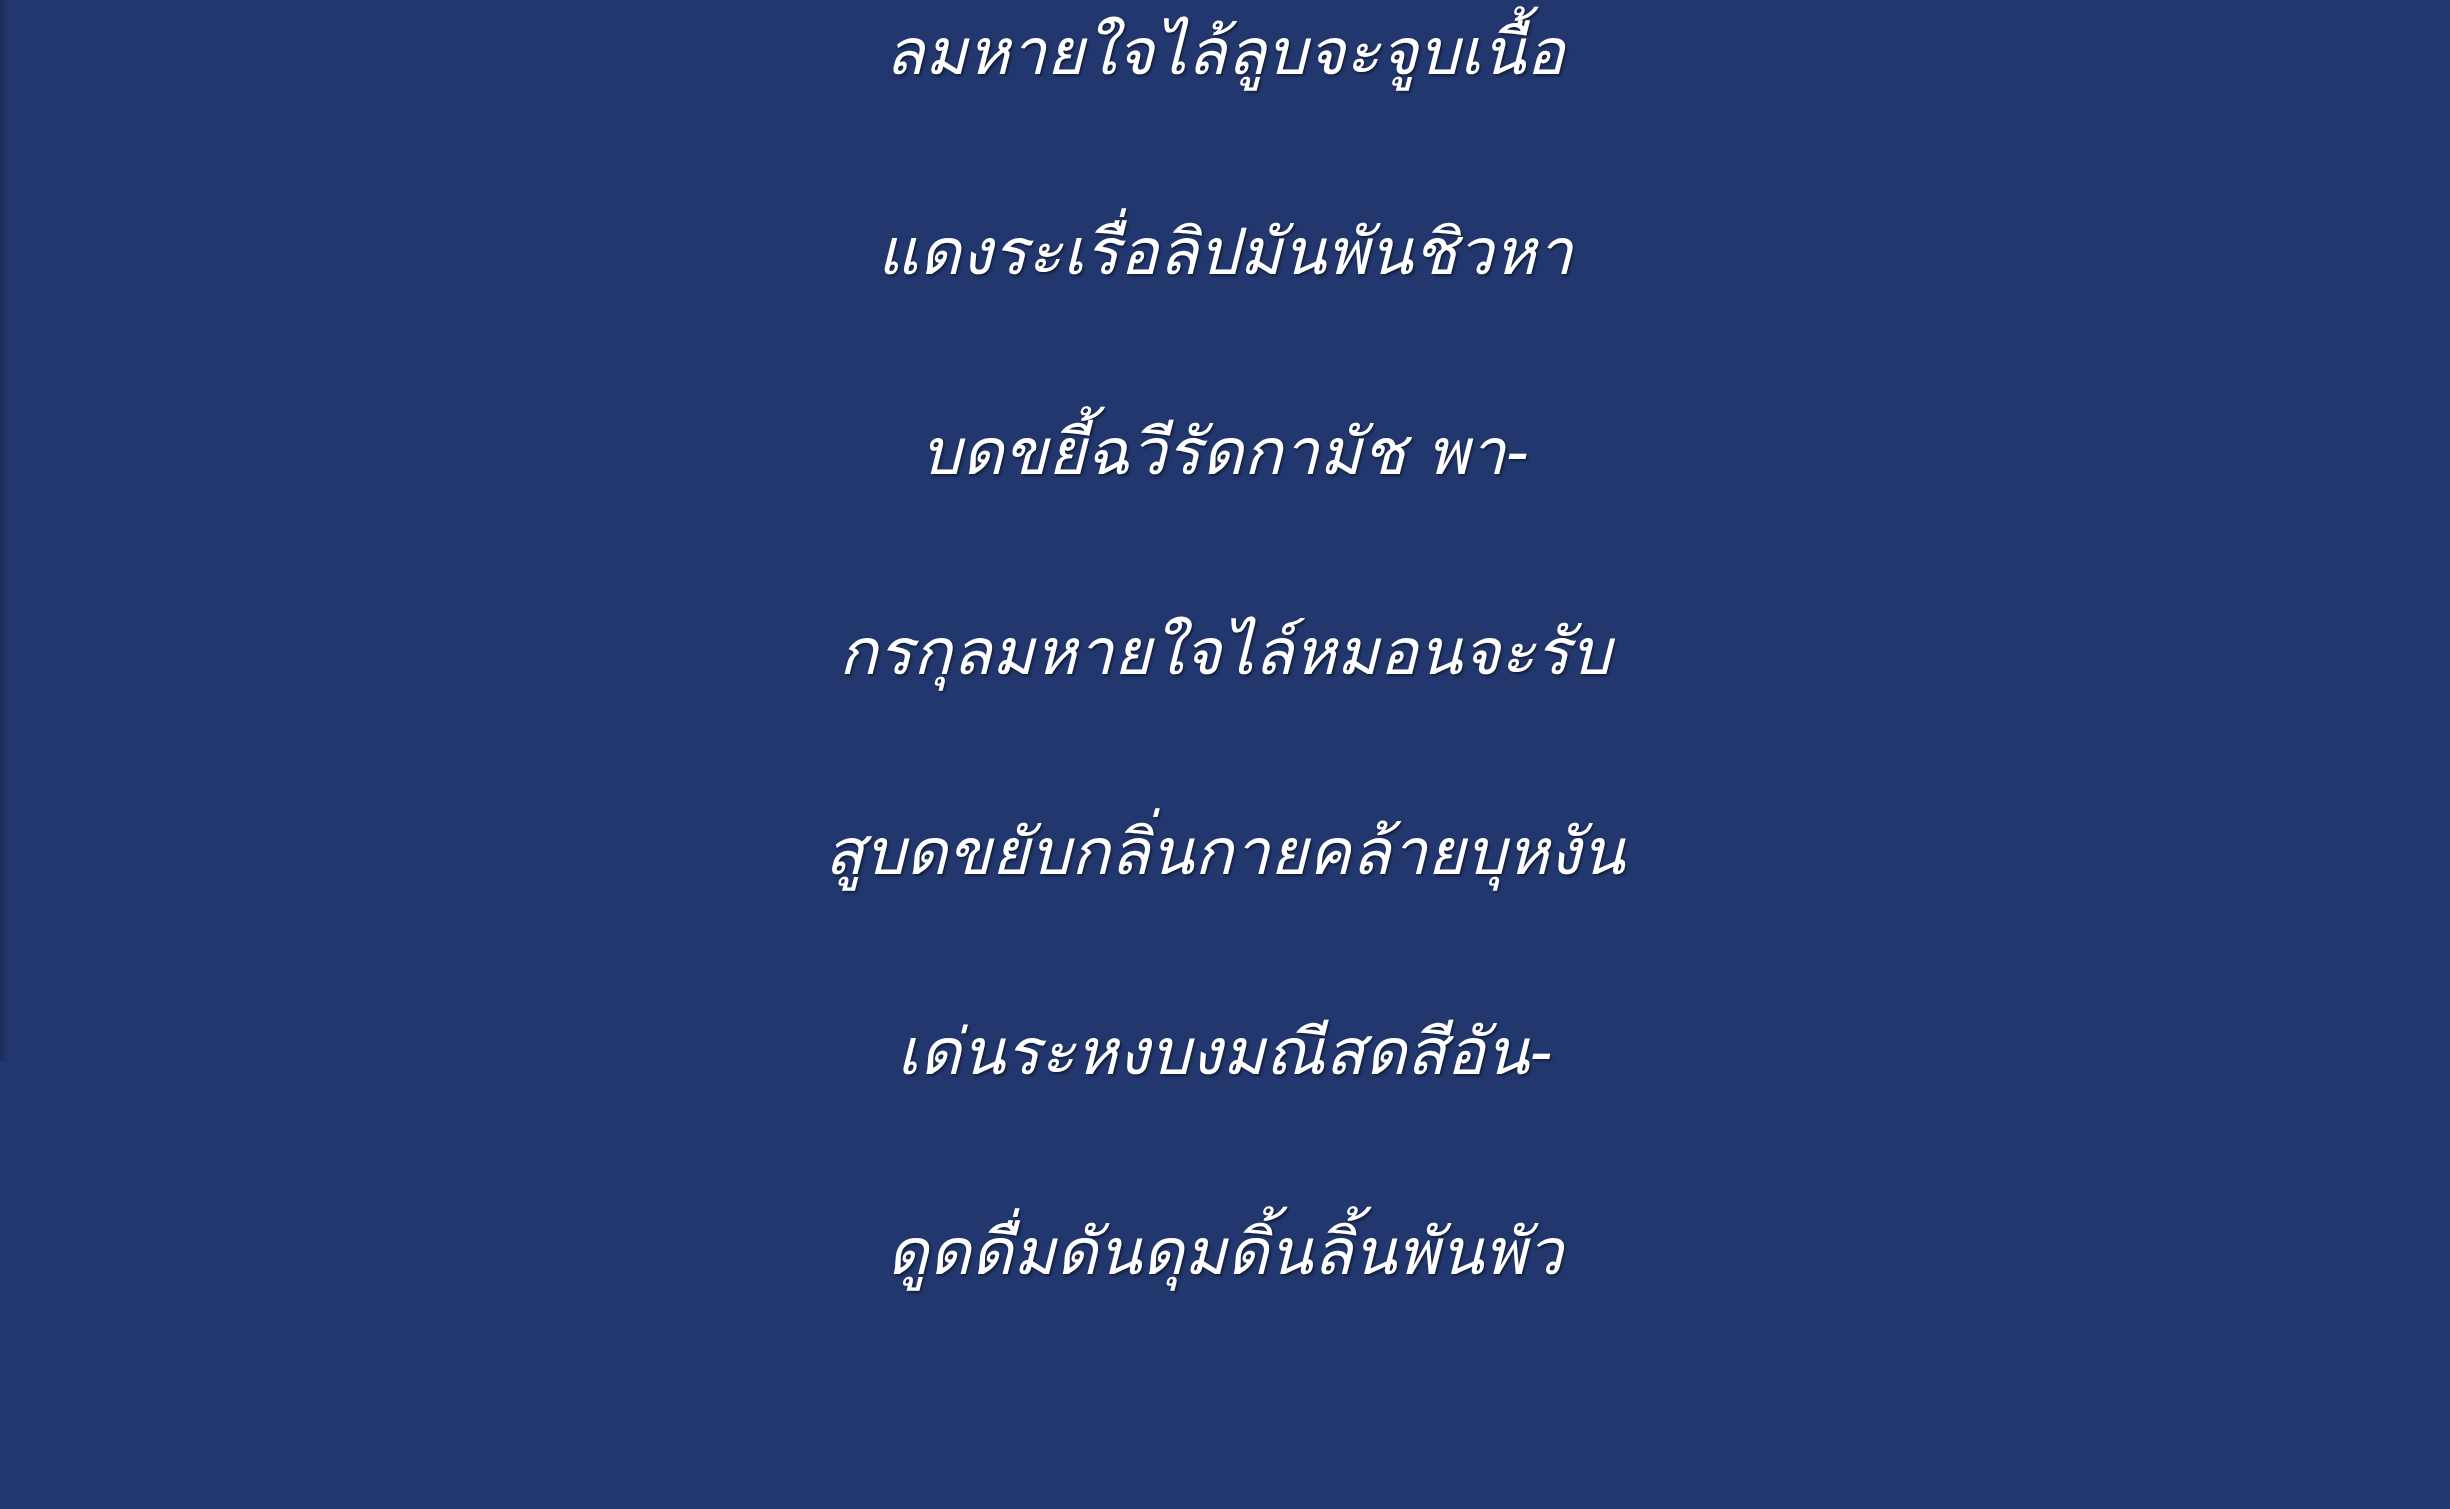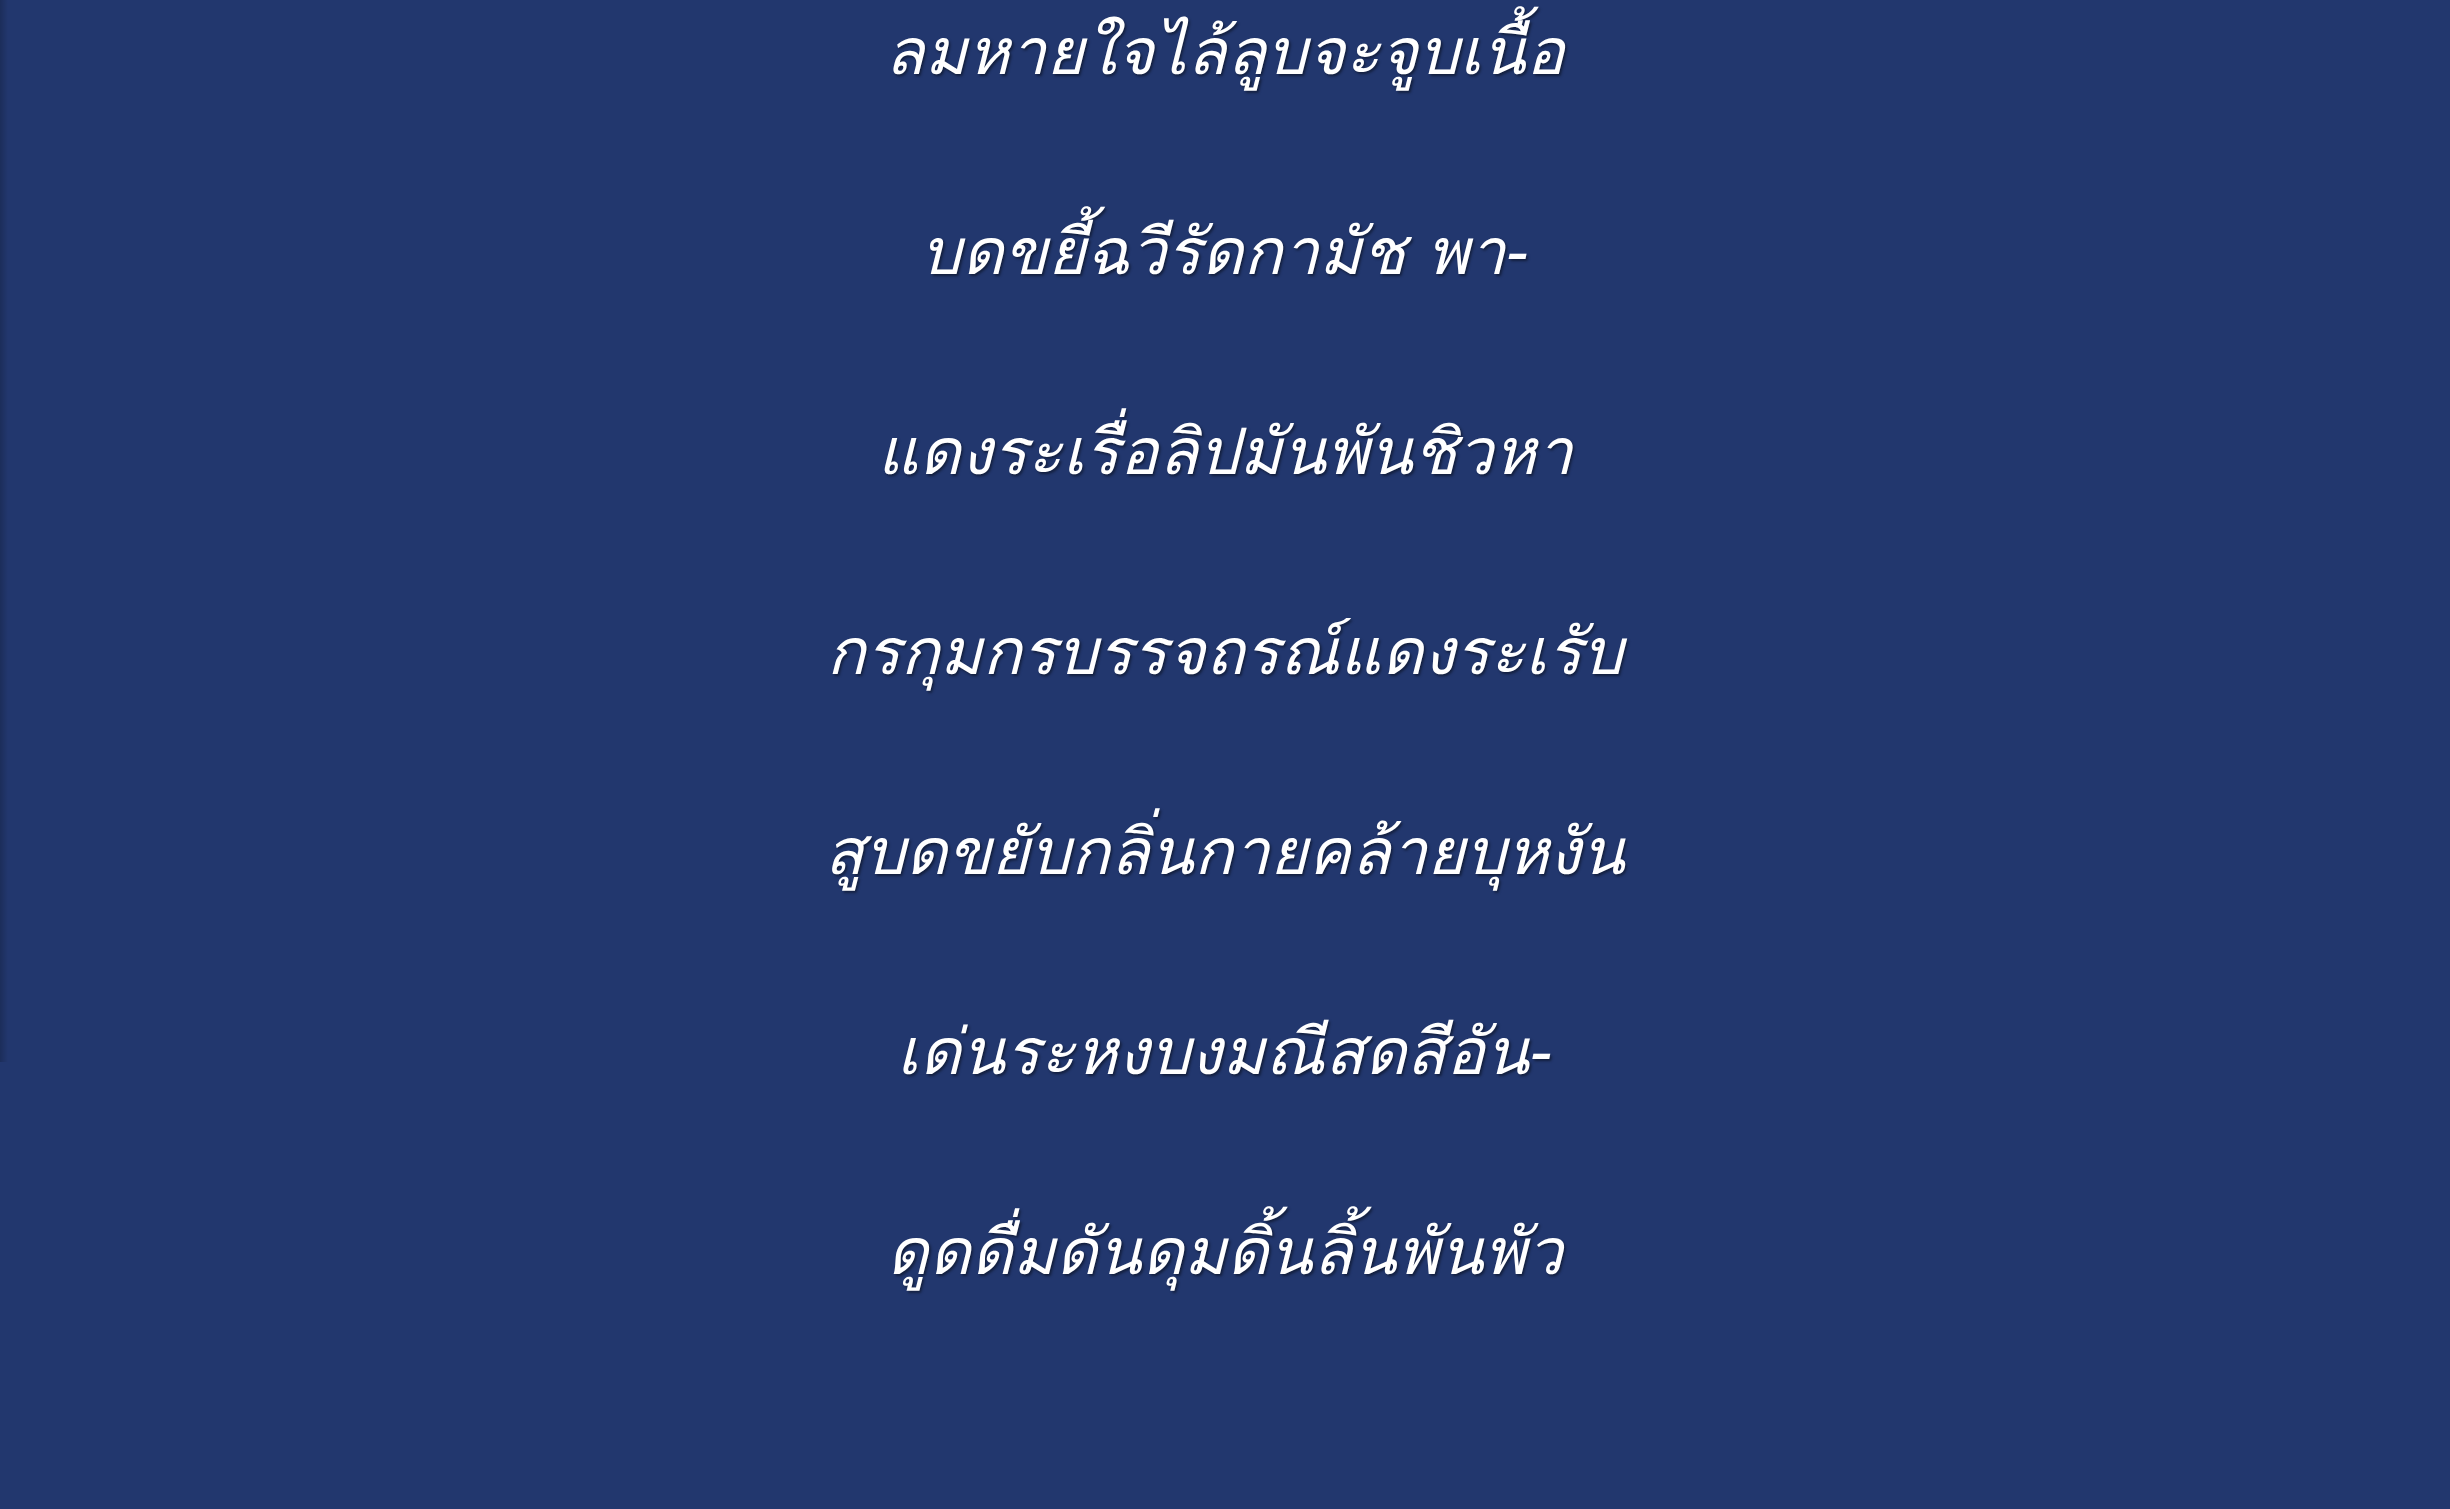--- a/index.html
+++ b/index.html
@@ -54,21 +54,21 @@
   }
 </style>
 </head>
 <body>
 
 <div class="page">
 
   <div class="edge-shade-left"></div>
 
   <div class="verse-line">ลมหายใจไล้ลูบจะจูบเนื้อ</div>
+  <div class="verse-line">แดงระเรื่อลิปมันพันชิวหา</div>
   <div class="verse-line">บดขยี้ฉวีรัดกามัช พา-</div>
-  <div class="verse-line">แดงระเรื่อลิปมันพันชิวหา</div>
-  <div class="verse-line">กรกุมกรบรรจถรณ์แดงระเรับ</div>
+  <div class="verse-line">กรกุลมหายใจไล์หมอนจะรับ</div>
   <div class="verse-line">สูบดขยับกลิ่นกายคล้ายบุหงัน</div>
   <div class="verse-line">เด่นระหงบงมณีสดสีอัน-</div>
   <div class="verse-line">ดูดดื่มดันดุมดิ้นลิ้นพันพัว</div>
 
 </div>
 
 
 </body></html>

